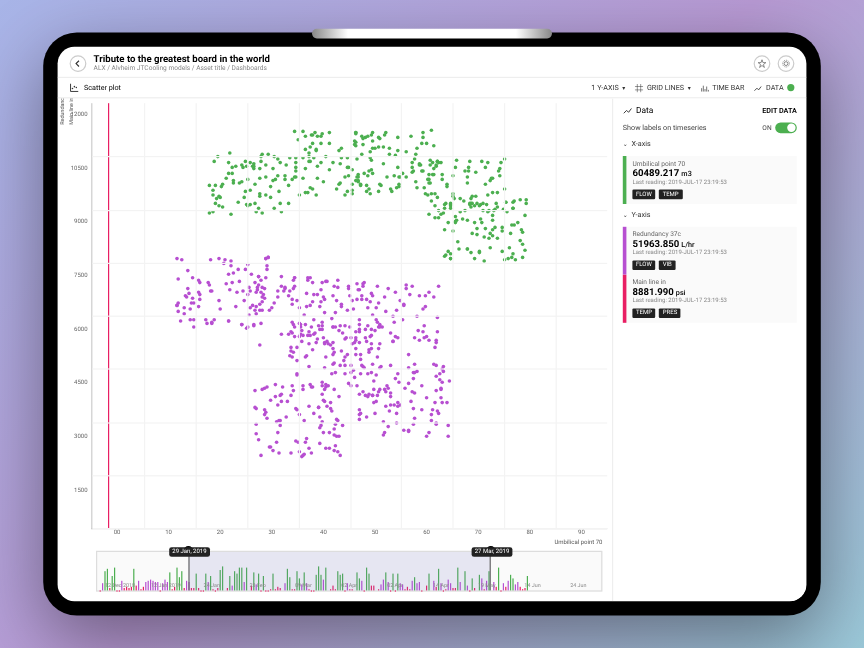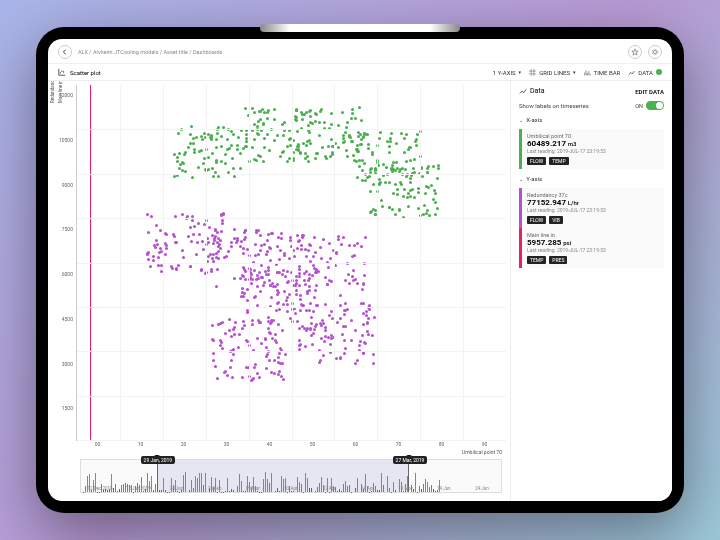--- a/index.html
+++ b/index.html
@@ -256,20 +256,21 @@
 <div class="tablet">
   <div class="screen">
 
     <div class="header">
       <div class="back-btn">
         <svg width="8" height="8" viewBox="0 0 10 10">
             <path d="M6 2 L3 5 L6 8" stroke="#333" fill="none" stroke-width="1.2"></path>
           </svg>
       </div>
       <div class="title-block">
+        <div class="title">Tribute to the greatest board in the world</div>
         <div class="breadcrumb">ALX / Alvheim JTCooling models / Asset title / Dashboards</div>
       </div>
       <div class="icon-btn">
         <svg width="8" height="8" viewBox="0 0 10 10">
             <path d="M5 1 L6 4 L9 4 L6.5 6 L7.5 9 L5 7 L2.5 9 L3.5 6 L1 4 L4 4 Z" fill="none" stroke="#666" stroke-width="0.8"></path>
           </svg>
       </div>
       <div class="icon-btn">
         <svg width="8" height="8" viewBox="0 0 10 10">
             <circle cx="5" cy="5" r="2" fill="none" stroke="#666" stroke-width="0.8"></circle>
@@ -1543,30 +1544,30 @@
               </div>
             </div>
           </div>
         <div class="section-label">
           <span class="chev">⌄</span>
           <span>Y-axis</span>
         </div>
         <div id="cards-y">
             <div class="card" style="border-left-color: rgb(183, 79, 209);">
               <div class="cname">Redundancy 37c</div>
-              <div><span class="cval">77152.947</span> <span class="cunit">L/hr</span></div>
+              <div><span class="cval">51963.850</span> <span class="cunit">L/hr</span></div>
               <div class="cread">Last reading: 2019-JUL-17 23:19:53</div>
               <div class="tags">
                 <span class="tag">FLOW</span>
                 <span class="tag">VIB</span>
               </div>
             </div>
             <div class="card" style="border-left-color: rgb(233, 30, 99);">
               <div class="cname">Main line in</div>
-              <div><span class="cval">5957.285</span> <span class="cunit">psi</span></div>
+              <div><span class="cval">8881.990</span> <span class="cunit">psi</span></div>
               <div class="cread">Last reading: 2019-JUL-17 23:19:53</div>
               <div class="tags">
                 <span class="tag">TEMP</span>
                 <span class="tag">PRES</span>
               </div>
             </div>
           </div>
       </div>
     </div>
 

